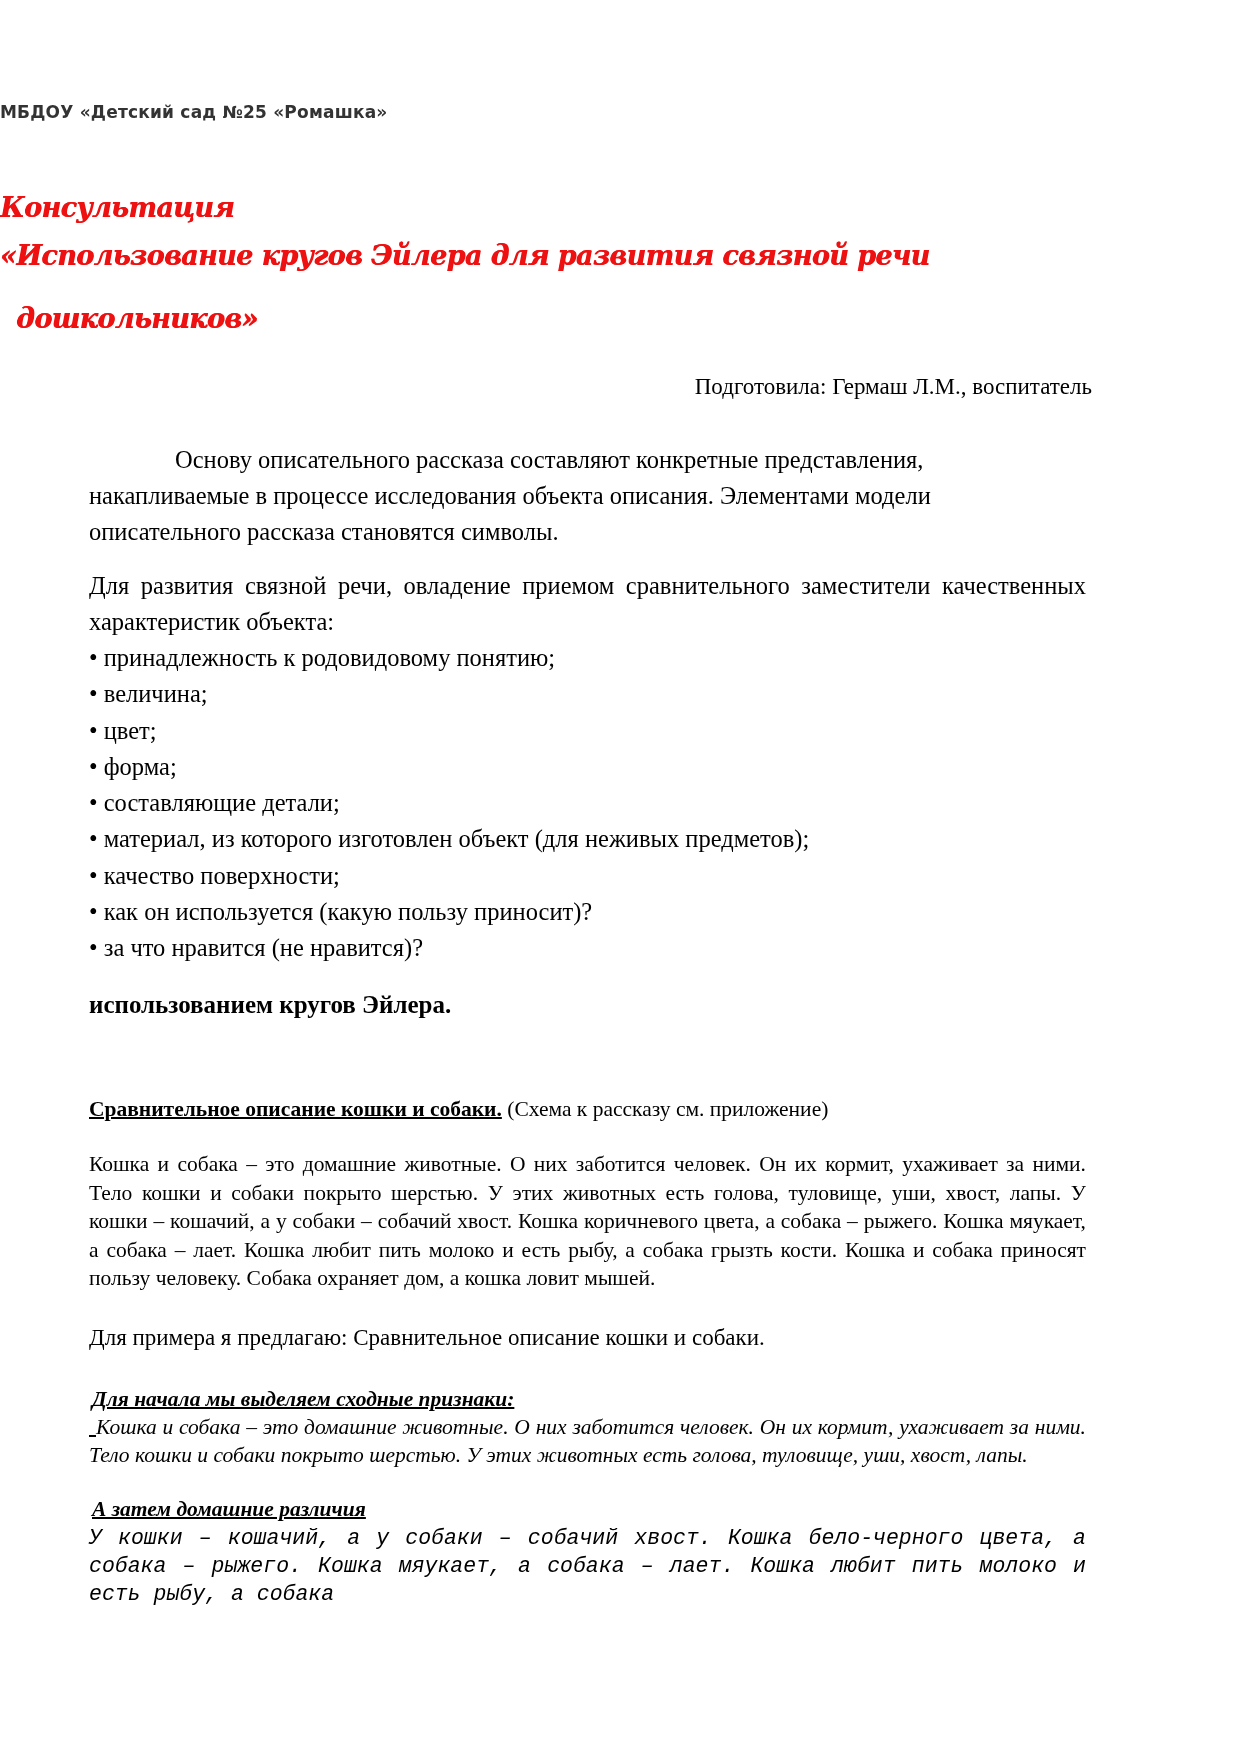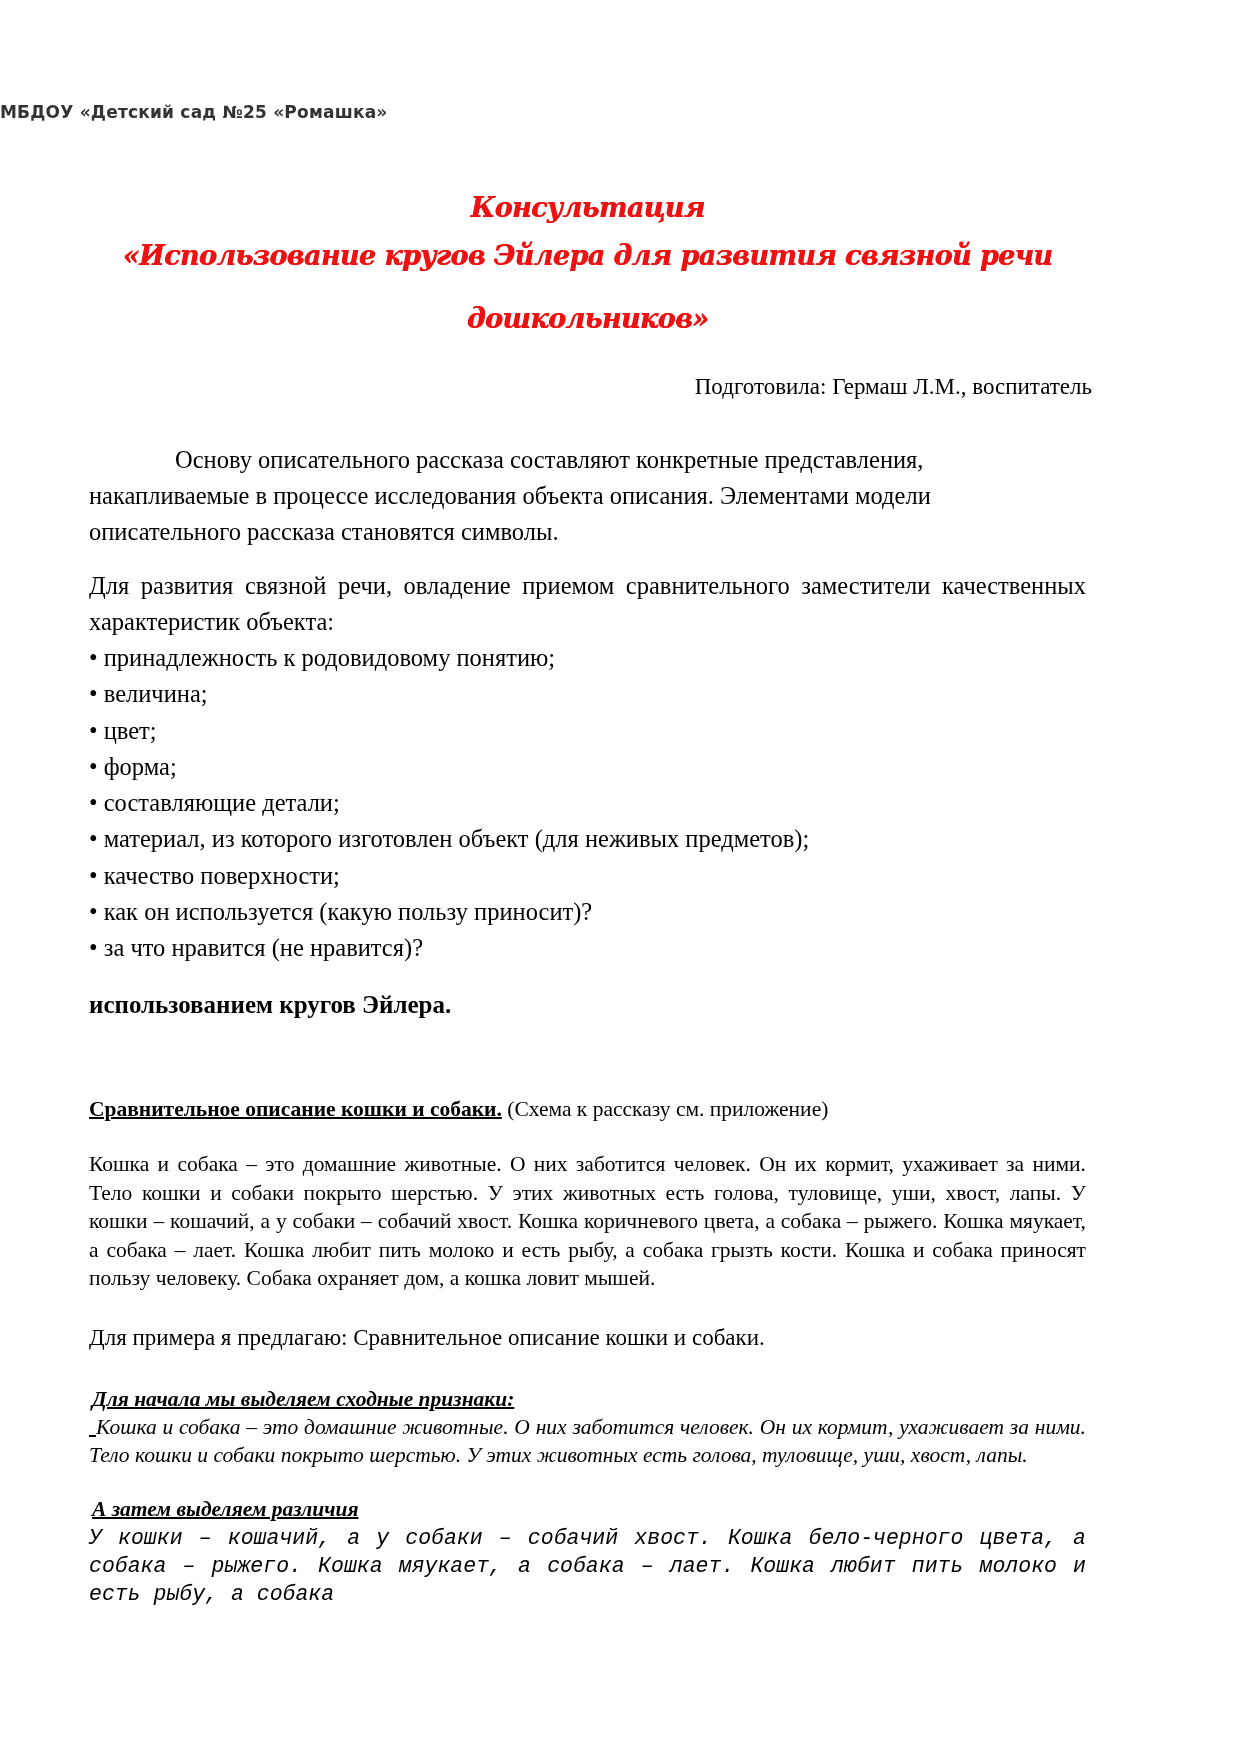--- a/index.html
+++ b/index.html
@@ -5,28 +5,28 @@
   html, body { margin: 0; padding: 0; background: #ffffff; }
   body { width: 1240px; height: 1754px; position: relative; overflow: hidden; color: #000; }
   .page { position: absolute; left: 0; top: 0; width: 1240px; height: 1754px; background: #fff; }
   .abs { position: absolute; }
   .org {
     left: 0; width: 1172px; top: 102px; 
     font-family: "DejaVu Sans", sans-serif; font-size: 17px; font-weight: bold; color: #333;
     letter-spacing: 0.2px;
   }
   .title {
-    left: 0; width: 1175px; text-align: center;
+    left: 0; width: 1175px; text-align: left;
     font-family: "DejaVu Serif", serif; font-style: italic; font-weight: bold;
     color: #ee1111; font-size: 27px; letter-spacing: -0.6px;
     text-shadow: 0.6px 0 0 #ee1111;
   }
   .t1 { top: 192px; }
   .t2 { top: 240px; }
-  .t3 { top: 303px; }
+  .t3 { top: 303px; padding-left: 16px; }
   .author {
     right: 148px; top: 374px; font-family: "Liberation Serif", serif; font-size: 23px;
   }
   .serif { font-family: "Liberation Serif", serif; }
   .p1 {
     left: 89px; width: 990px; top: 442px; font-size: 24.5px; line-height: 36px;
   }
   .p1 .indent { display: inline-block; width: 86px; }
   .p2 {
     left: 89px; width: 997px; top: 568px; font-size: 24.5px; line-height: 36px;
@@ -102,16 +102,16 @@
 
   <div class="abs sect serif"><span class="u">Сравнительное описание кошки и собаки.</span><span> (Схема к рассказу см. приложение)</span></div>
 
   <div class="abs story serif">Кошка и собака – это домашние животные. О них заботится человек. Он их кормит, ухаживает за ними. Тело кошки и собаки покрыто шерстью. У этих животных есть голова, туловище, уши, хвост, лапы. У кошки – кошачий, а у собаки – собачий хвост. Кошка коричневого цвета, а собака – рыжего. Кошка мяукает, а собака – лает. Кошка любит пить молоко и есть рыбу, а собака грызть кости. Кошка и собака приносят пользу человеку. Собака охраняет дом, а кошка ловит мышей.</div>
 
   <div class="abs offer serif">Для примера я предлагаю: Сравнительное описание кошки и собаки.</div>
 
   <div class="abs sim-h serif">Для начала мы выделяем сходные признаки:</div>
   <div class="abs sim-t serif"><span class="lead-mark"></span><span>Кошка и собака – это домашние животные. О них заботится человек. Он их кормит, ухаживает за ними. Тело кошки и собаки покрыто шерстью. У этих животных есть голова, туловище, уши, хвост, лапы.</span></div>
 
-  <div class="abs diff-h serif">А затем выделяем различия</div>
+  <div class="abs diff-h serif">А затем домашние различия</div>
   <div class="abs diff-t serif">У кошки – кошачий, а у собаки – собачий хвост. Кошка бело-черного цвета, а собака – рыжего. Кошка мяукает, а собака – лает. Кошка любит пить молоко и есть рыбу, а собака</div>
 
 </div>
 
 </body></html>

